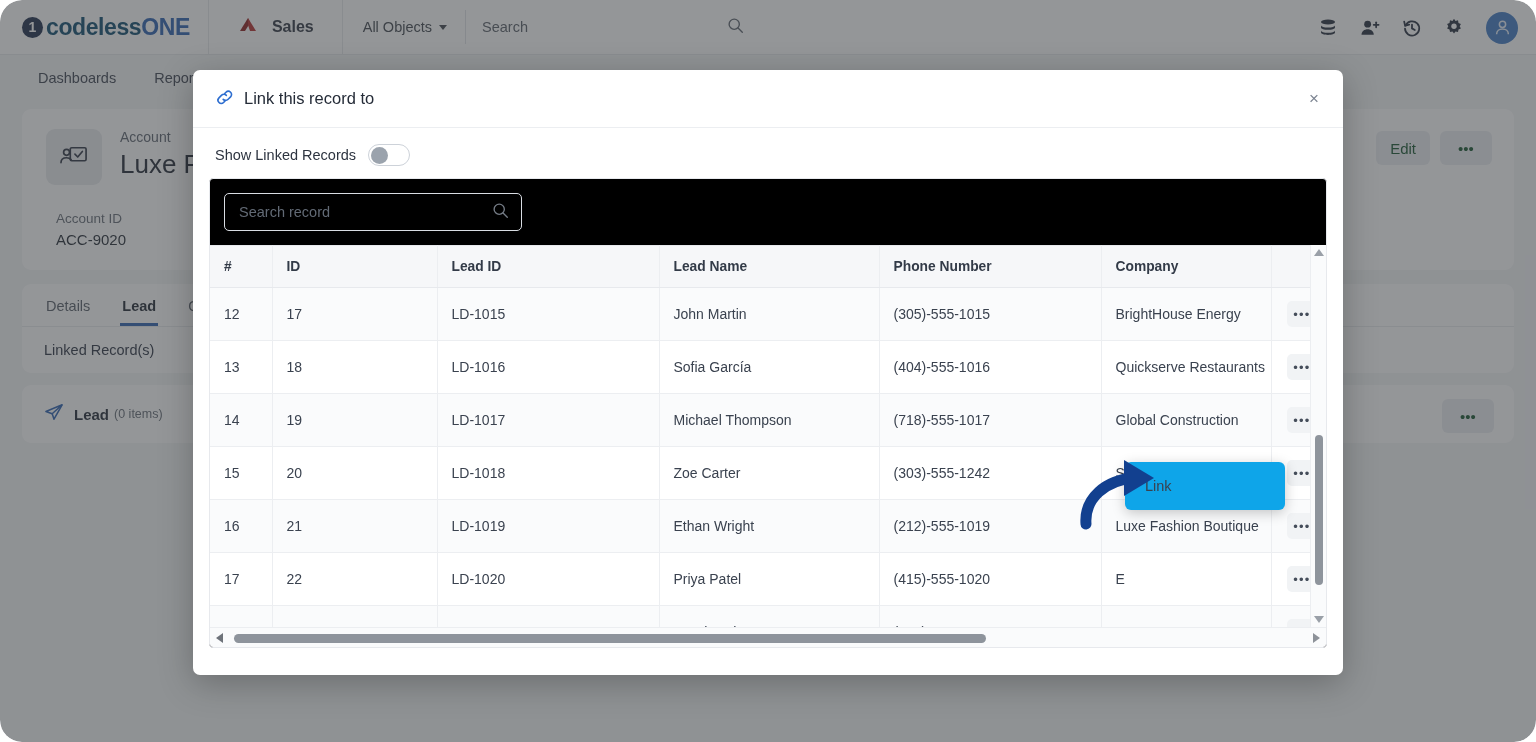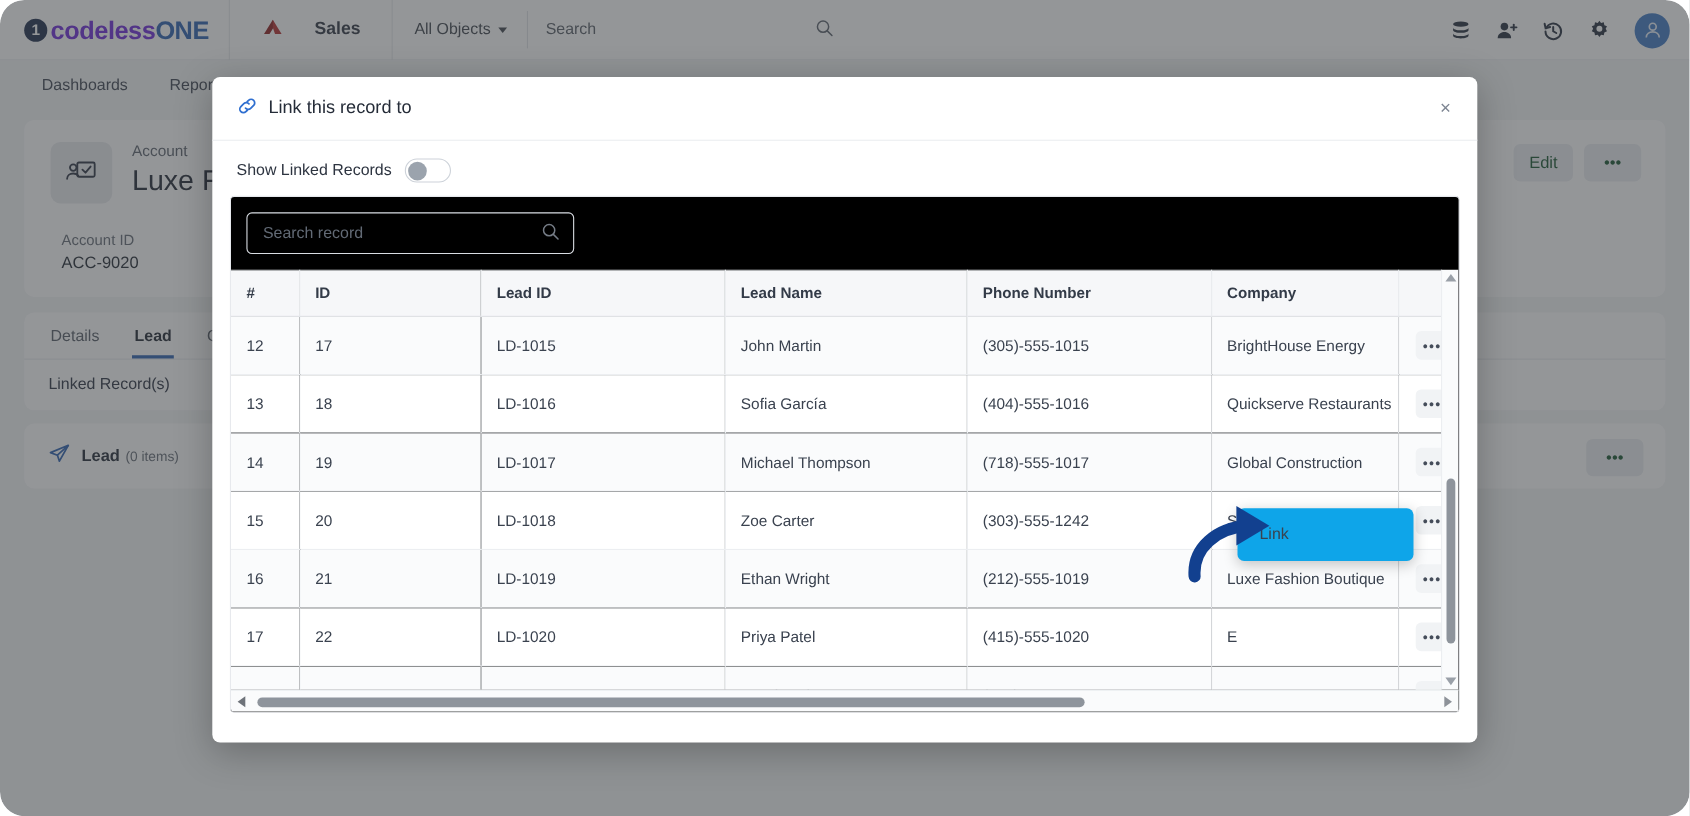--- a/index.html
+++ b/index.html
@@ -34,27 +34,27 @@
     height: 55px;
   }
   .logo-mark {
     width: 21px; height: 21px; border-radius: 50%;
     background: #1b2a4a;
     color: #ffffff; font-size: 14px; font-weight: bold;
     display: flex; align-items: center; justify-content: center;
     margin-right: 3px; line-height: 1;
   }
   .logo-text { font-size: 23px; font-weight: bold; letter-spacing: -0.4px; }
-  .logo-a { color: #6d28d9; }
+  .logo-a { color: #0c4a6e; }
   .logo-b { color: #2a5fb0; }
 
   .nav-div { width: 1px; height: 55px; background: #e6e8eb; }
 
   .app-chip {
-    display: flex; align-items: center; gap: 27px;
+    display: flex; align-items: center; gap: 13px;
     padding: 0 28px; height: 55px;
   }
   .app-chip .app-name { font-size: 16px; color: #2e3440; font-weight: 600; }
 
   .search-zone { display: flex; align-items: center; height: 55px; }
   .obj-select {
     display: flex; align-items: center; gap: 7px;
     padding: 0 18px 0 20px; height: 34px;
     font-size: 14.5px; color: #3e444c;
   }

